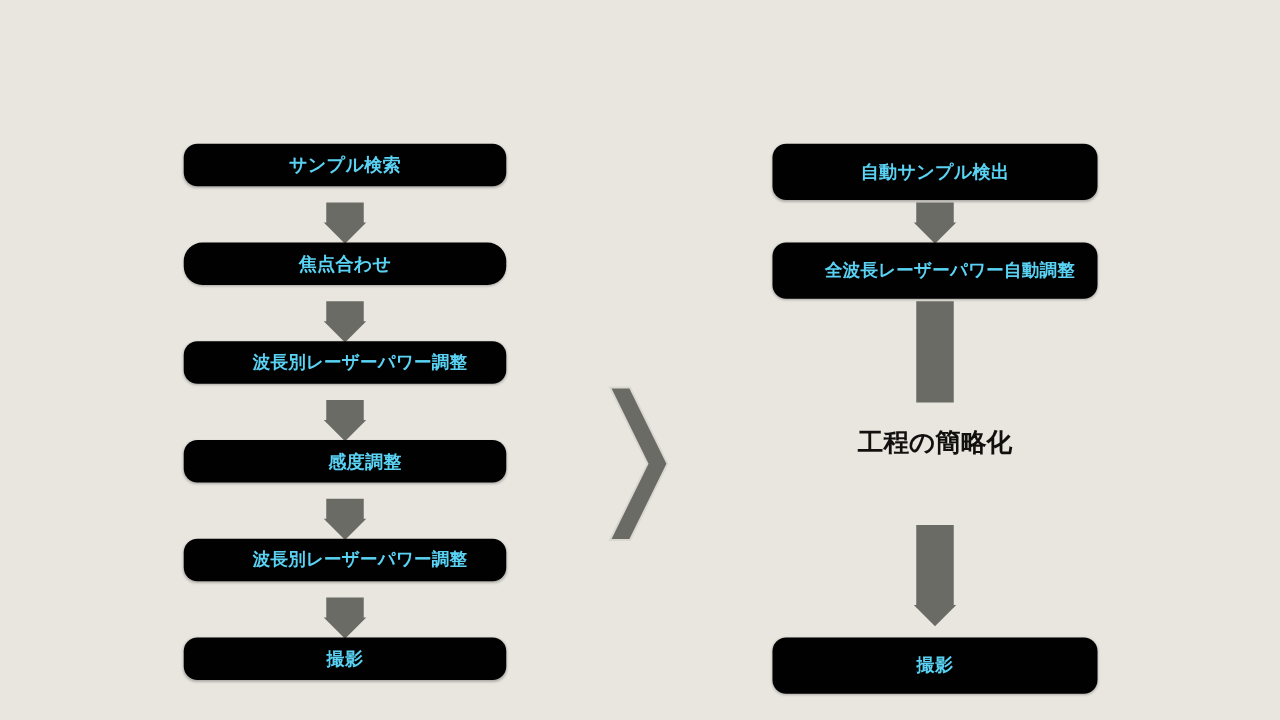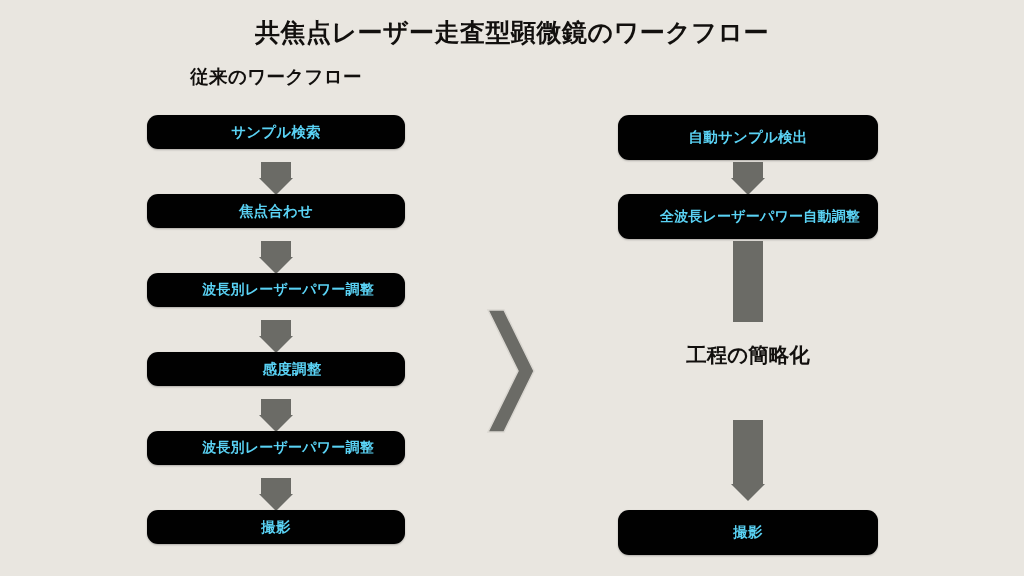--- a/index.html
+++ b/index.html
@@ -109,36 +109,34 @@
     color: #12100e;
     line-height: 1.45;
   }
   .result-text .line { display: block; }
 </style>
 </head>
 <body>
 
 <div class="slide">
 
-  <div class="main-title">共焦点レーザー走査型顕微鏡のワークフロー</div>
-
-  <div class="col-title left">従来のワークフロー</div>
+
 
   <div class="col left">
 
     <div class="node" style="top:115px;">
       <span>サンプル検索</span>
     </div>
 
     <div class="arrow-group">
       <div class="arrow-stem" style="left:114px; top:162px; width:30px; height:18px;"></div>
       <div class="arrow-head" style="left:112px; top:178px;"></div>
     </div>
 
-    <div class="node" style="top:194px;">
+    <div class="node" style="top:194px;border-radius:15px;">
       <span>焦点合わせ</span>
     </div>
 
     <div class="arrow-group">
       <div class="arrow-stem" style="left:114px; top:241px; width:30px; height:18px;"></div>
       <div class="arrow-head" style="left:112px; top:257px;"></div>
     </div>
 
     <div class="node wide-text" style="top:273px;">
       <span>波長別レーザーパワー調整</span>

